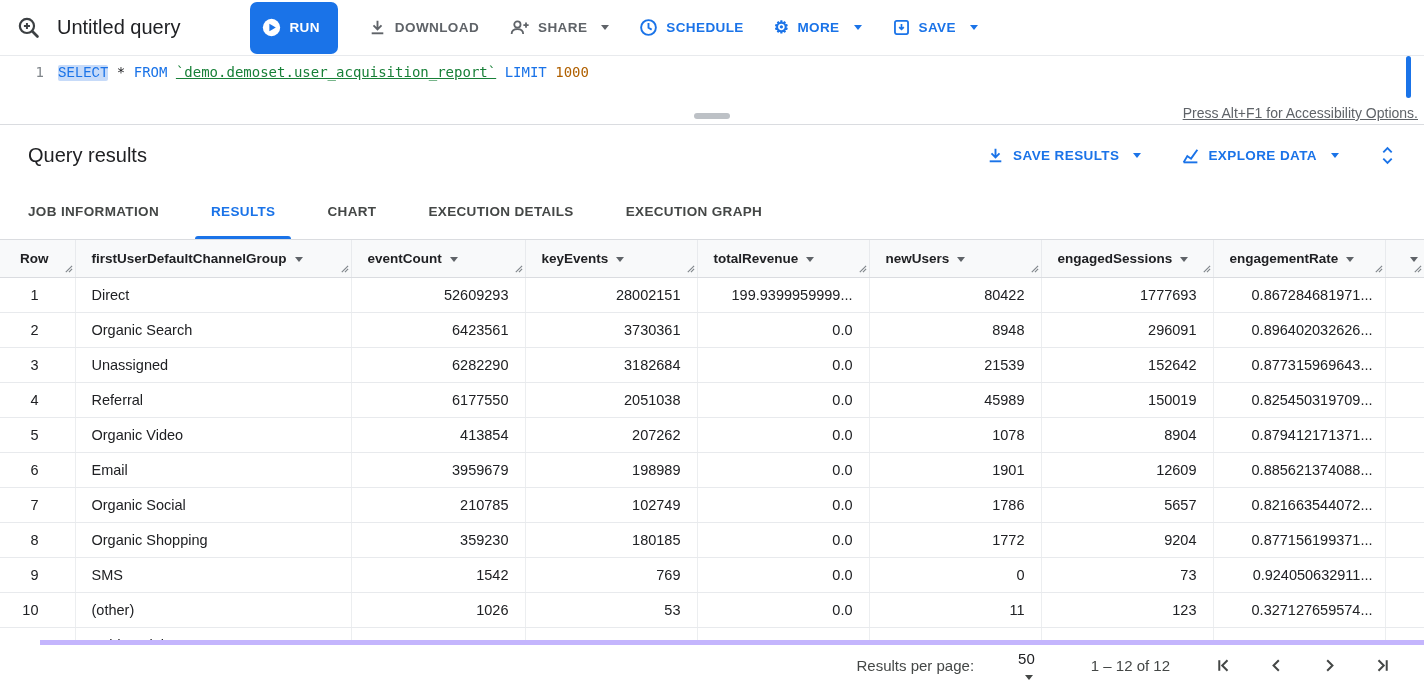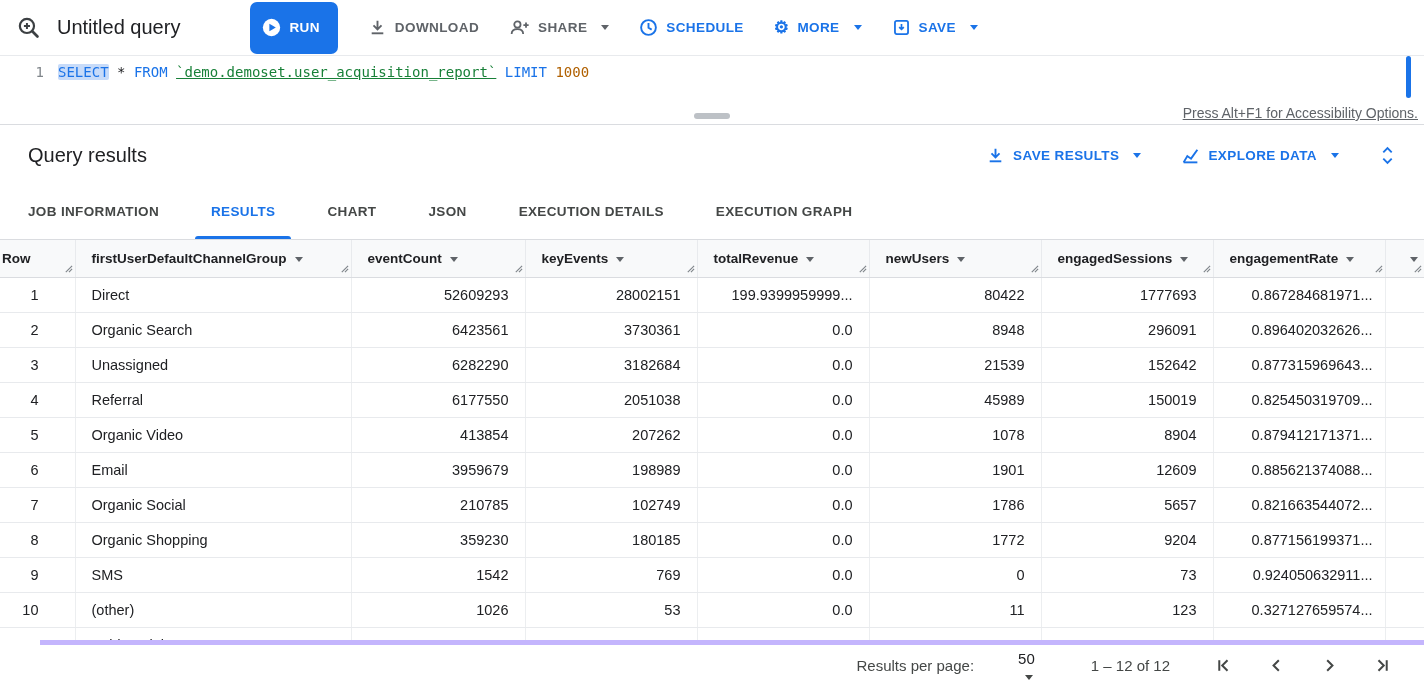--- a/index.html
+++ b/index.html
@@ -24,21 +24,21 @@
     border-right:4.5px solid transparent; border-top:5px solid currentColor;
     margin-left:6px; vertical-align:middle; }
   .gear-glyph { font-size:17px; line-height:1; }
 
   
   .editor { position:relative; height:69px; border-bottom:1px solid #dadce0; display:flex; }
   .gutter { width:58px; padding:8px 14px 0 0; text-align:right; color:#80868b;
     font:14px "DejaVu Sans Mono", monospace; }
   .code { padding-top:8px; font:14px "DejaVu Sans Mono", monospace; white-space:pre; }
   .kw { color:#1a73e8; }
-  .sel-bg { background:#c7dbf9; border-radius:2px; }
+  .sel-bg { background:#c7dbf9; border-radius:2px;font-family:Liberation Mono, monospace; }
   .tok-star { color:#202124; }
   .tok-table { color:#188038; text-decoration:underline; text-decoration-color:#188038; }
   .tok-num { color:#b06000; }
   .editor-scrollbar { position:absolute; top:0; right:13px; width:5px; height:42px;
     background:#1a73e8; border-radius:3px; }
   .a11y-hint { position:absolute; right:6px; bottom:3px; font-size:14px; color:#5f6368;text-decoration:underline; }
   .divider-handle { position:absolute; left:50%; transform:translateX(-50%); bottom:5px;
     width:36px; height:6px; border-radius:3px; background:#bdc1c6; cursor:row-resize; }
 
   
@@ -57,21 +57,21 @@
   .tab.active { color:#1a73e8; }
   .tab.active::after { content:""; position:absolute; left:10px; right:10px; bottom:0;
     height:3px; background:#1a73e8; border-radius:3px 3px 0 0; }
 
   
   .table-wrap { height:400px; overflow:hidden; position:relative; }
   table { border-collapse:collapse; table-layout:fixed; width:1424px; }
   thead th { height:37px; background:#f8f9fa; border-bottom:1px solid #dadce0;
     border-right:1px solid #e8eaed; font-size:13.5px; font-weight:700; color:#202124;
     text-align:left; position:relative; white-space:nowrap; overflow:hidden; }
-  thead th.c0 { padding-left:2px; }
+  thead th.c0 { padding-left:20px; }
   thead th:not(.c0) { padding-left:16px; }
   thead th .caret { border-top-color:#5f6368; margin-left:8px; }
   .col-handle { position:absolute; right:2px; bottom:4px; }
   tbody td { height:35px; border-bottom:1px solid #e8eaed; border-right:1px solid #eceef0;
     font-size:14.5px; color:#202124; white-space:nowrap; overflow:hidden; background:#fff; }
   td.c0 { text-align:right; padding-right:36px; }
   td.c1 { padding-left:16px; }
   td.c2, td.c3, td.c4, td.c5, td.c6 { text-align:right; padding-right:16px; }
   td.c7 { text-align:right; padding-right:12px;margin-left:20px; }
 
@@ -196,21 +196,20 @@
         </svg>
       </span>
     </button>
   </div>
 </div>
 
 <div class="tabs" id="tabs">
     <div class="tab">JOB INFORMATION</div>
     <div class="tab active">RESULTS</div>
     <div class="tab">CHART</div>
-    <div class="tab">JSON</div>
     <div class="tab">EXECUTION DETAILS</div>
     <div class="tab">EXECUTION GRAPH</div>
   </div>
 
 <div class="table-wrap">
   <table>
     <colgroup>
       <col style="width:75px">
         <col style="width:276px">
         <col style="width:174px">

